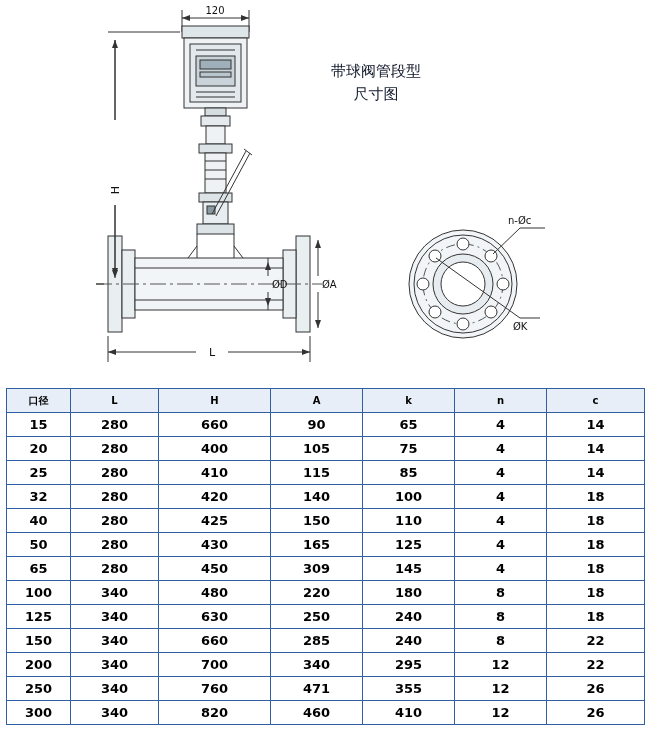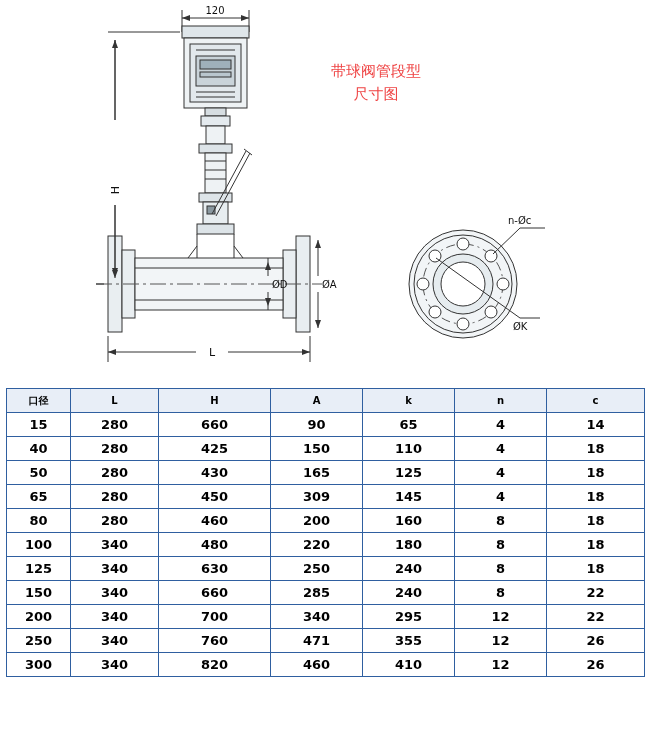--- a/index.html
+++ b/index.html
@@ -31,21 +31,21 @@
   #drawing svg {
     display: block;
   }
   .dwg-title {
     position: absolute;
     left: 286px;
     top: 60px;
     width: 180px;
     text-align: center;
     font-size: 15px;
-    color: #ef4444;
+    color: #0f172a;
     line-height: 1.5;
     font-family: Liberation Serif, serif;
     white-space: pre-line;
   }
 
   
   #table-wrap {
     position: absolute;
     left: 6px;
     top: 388px;
@@ -255,20 +255,47 @@
           <tr>
             <td>15</td>
             <td>280</td>
             <td>660</td>
             <td>90</td>
             <td>65</td>
             <td>4</td>
             <td>14</td>
           </tr>
           <tr>
+            <td>20</td>
+            <td>280</td>
+            <td>400</td>
+            <td>105</td>
+            <td>75</td>
+            <td>4</td>
+            <td>14</td>
+          </tr>
+          <tr>
+            <td>25</td>
+            <td>280</td>
+            <td>410</td>
+            <td>115</td>
+            <td>85</td>
+            <td>4</td>
+            <td>14</td>
+          </tr>
+          <tr>
+            <td>32</td>
+            <td>280</td>
+            <td>420</td>
+            <td>140</td>
+            <td>100</td>
+            <td>4</td>
+            <td>18</td>
+          </tr>
+          <tr>
             <td>40</td>
             <td>280</td>
             <td>425</td>
             <td>150</td>
             <td>110</td>
             <td>4</td>
             <td>18</td>
           </tr>
           <tr>
             <td>50</td>
@@ -279,29 +306,20 @@
             <td>4</td>
             <td>18</td>
           </tr>
           <tr>
             <td>65</td>
             <td>280</td>
             <td>450</td>
             <td>309</td>
             <td>145</td>
             <td>4</td>
-            <td>18</td>
-          </tr>
-          <tr>
-            <td>80</td>
-            <td>280</td>
-            <td>460</td>
-            <td>200</td>
-            <td>160</td>
-            <td>8</td>
             <td>18</td>
           </tr>
           <tr>
             <td>100</td>
             <td>340</td>
             <td>480</td>
             <td>220</td>
             <td>180</td>
             <td>8</td>
             <td>18</td>

